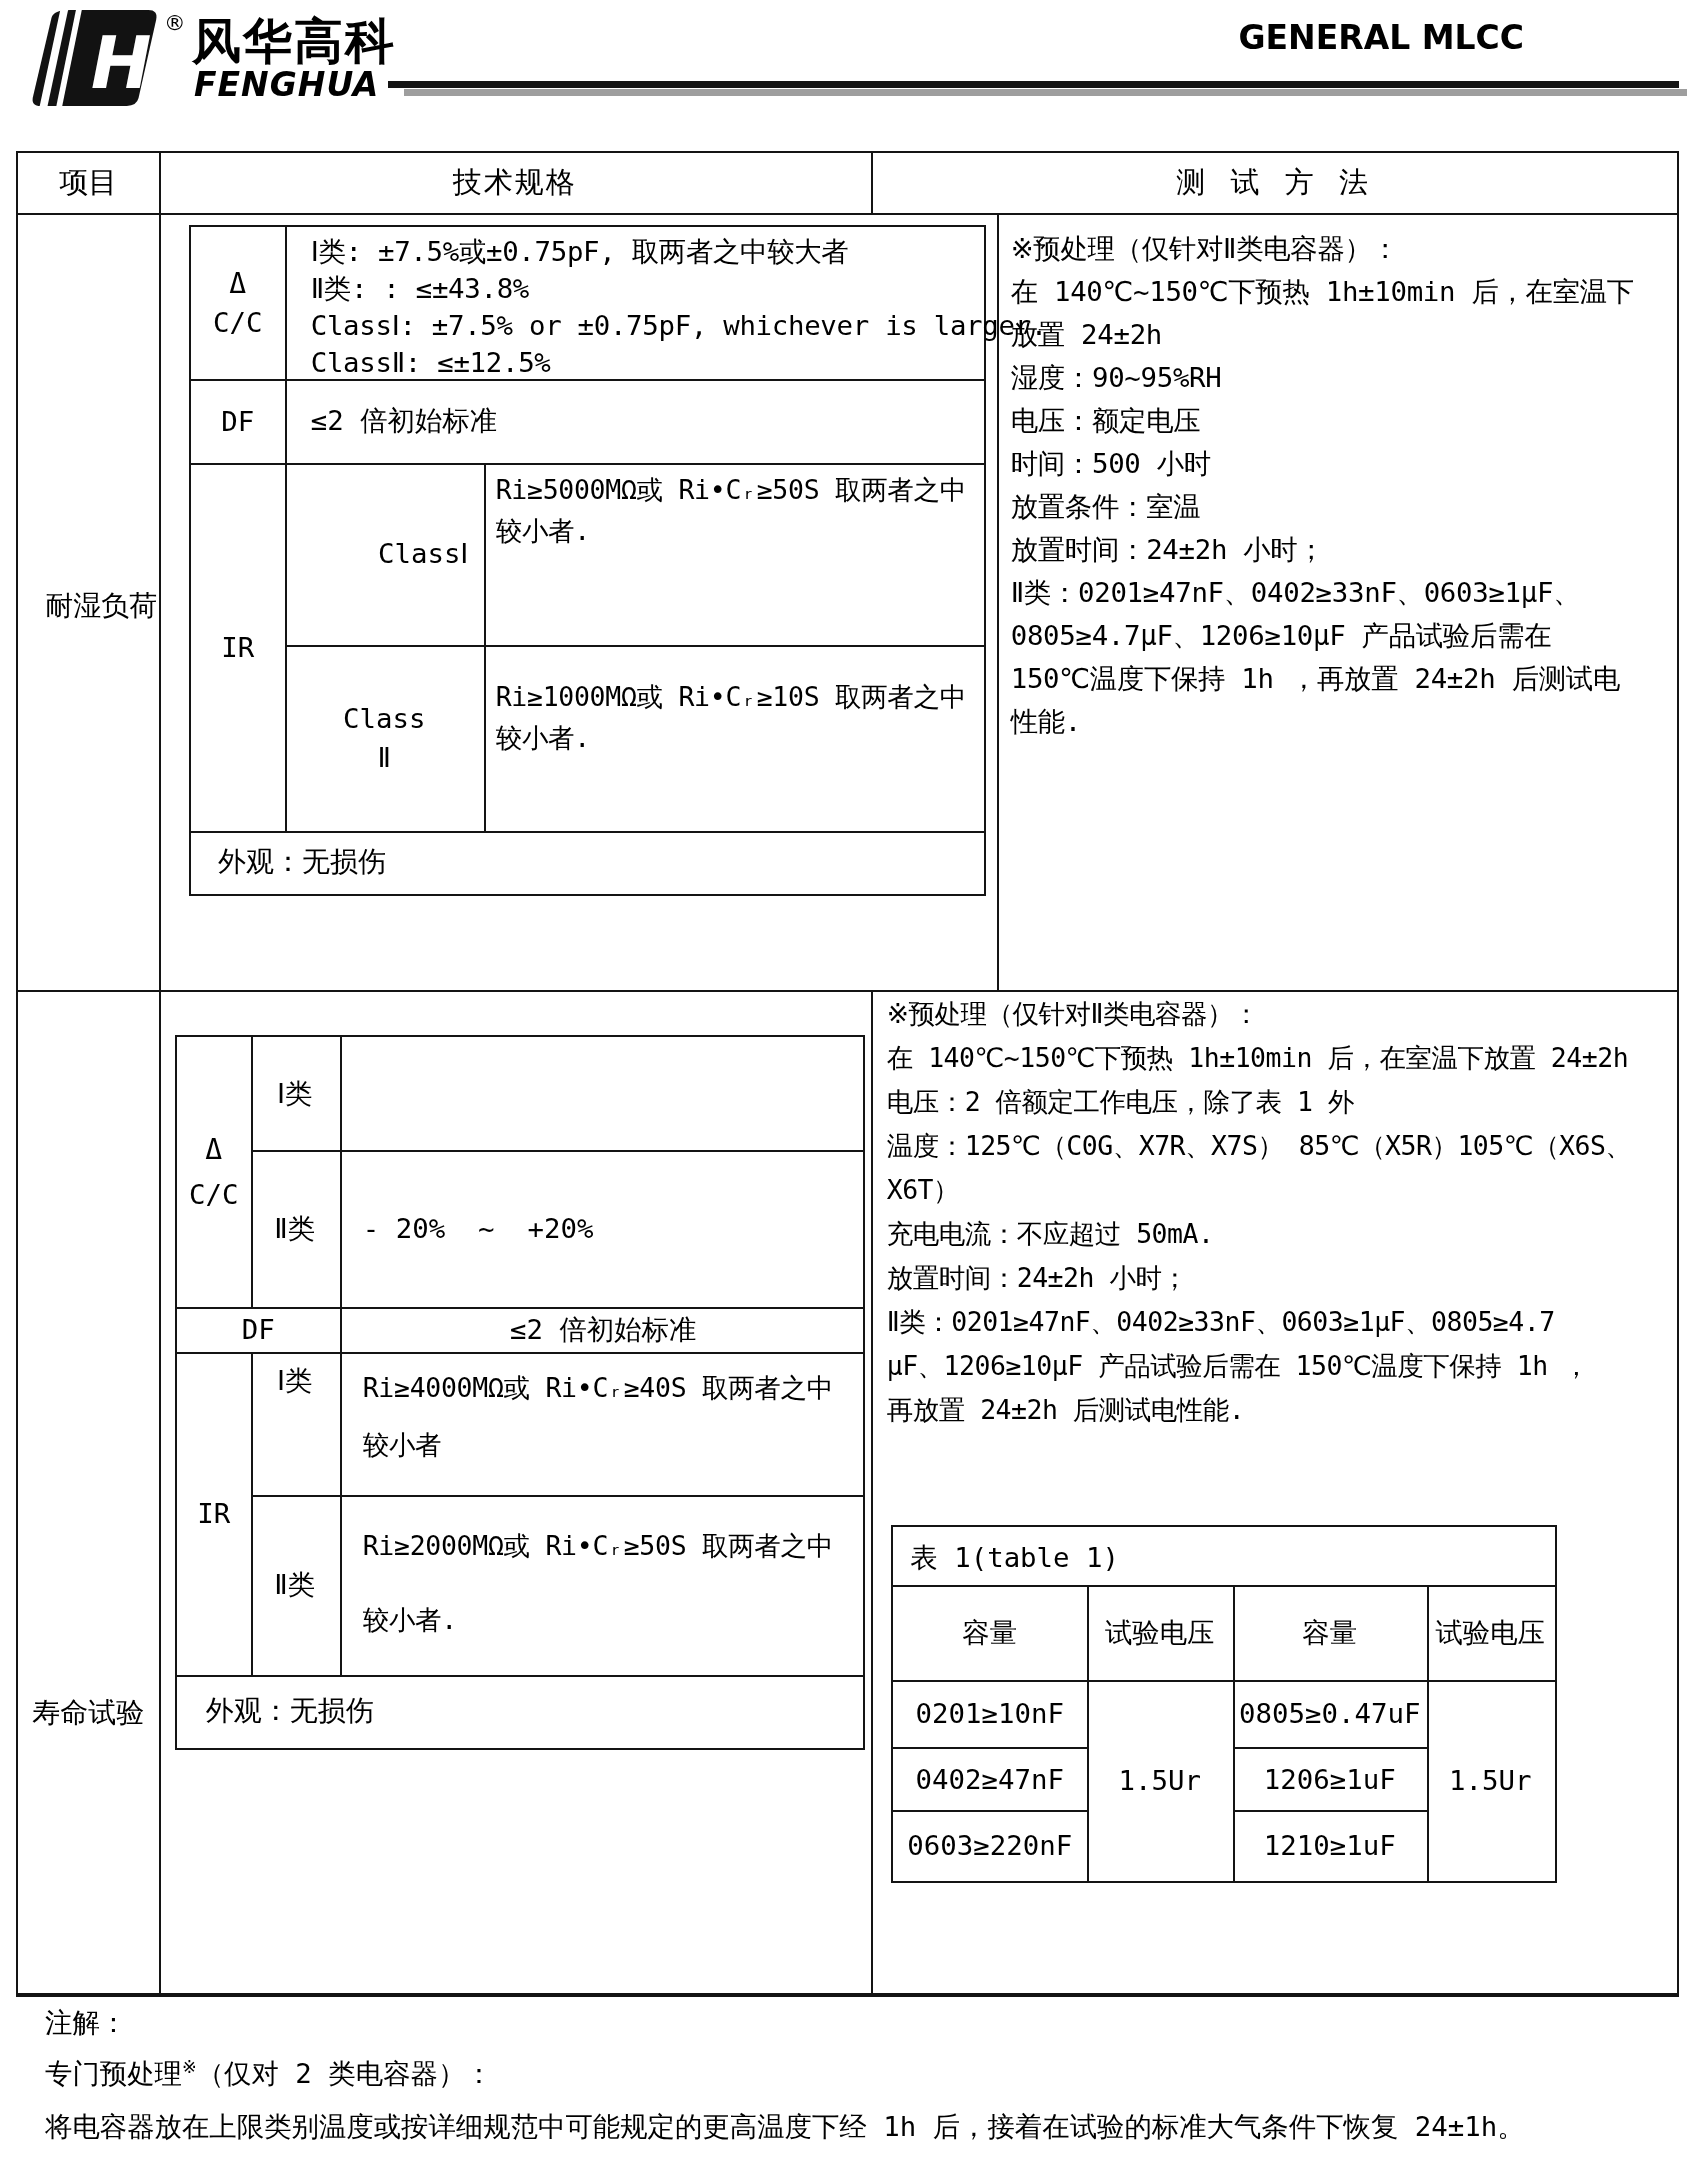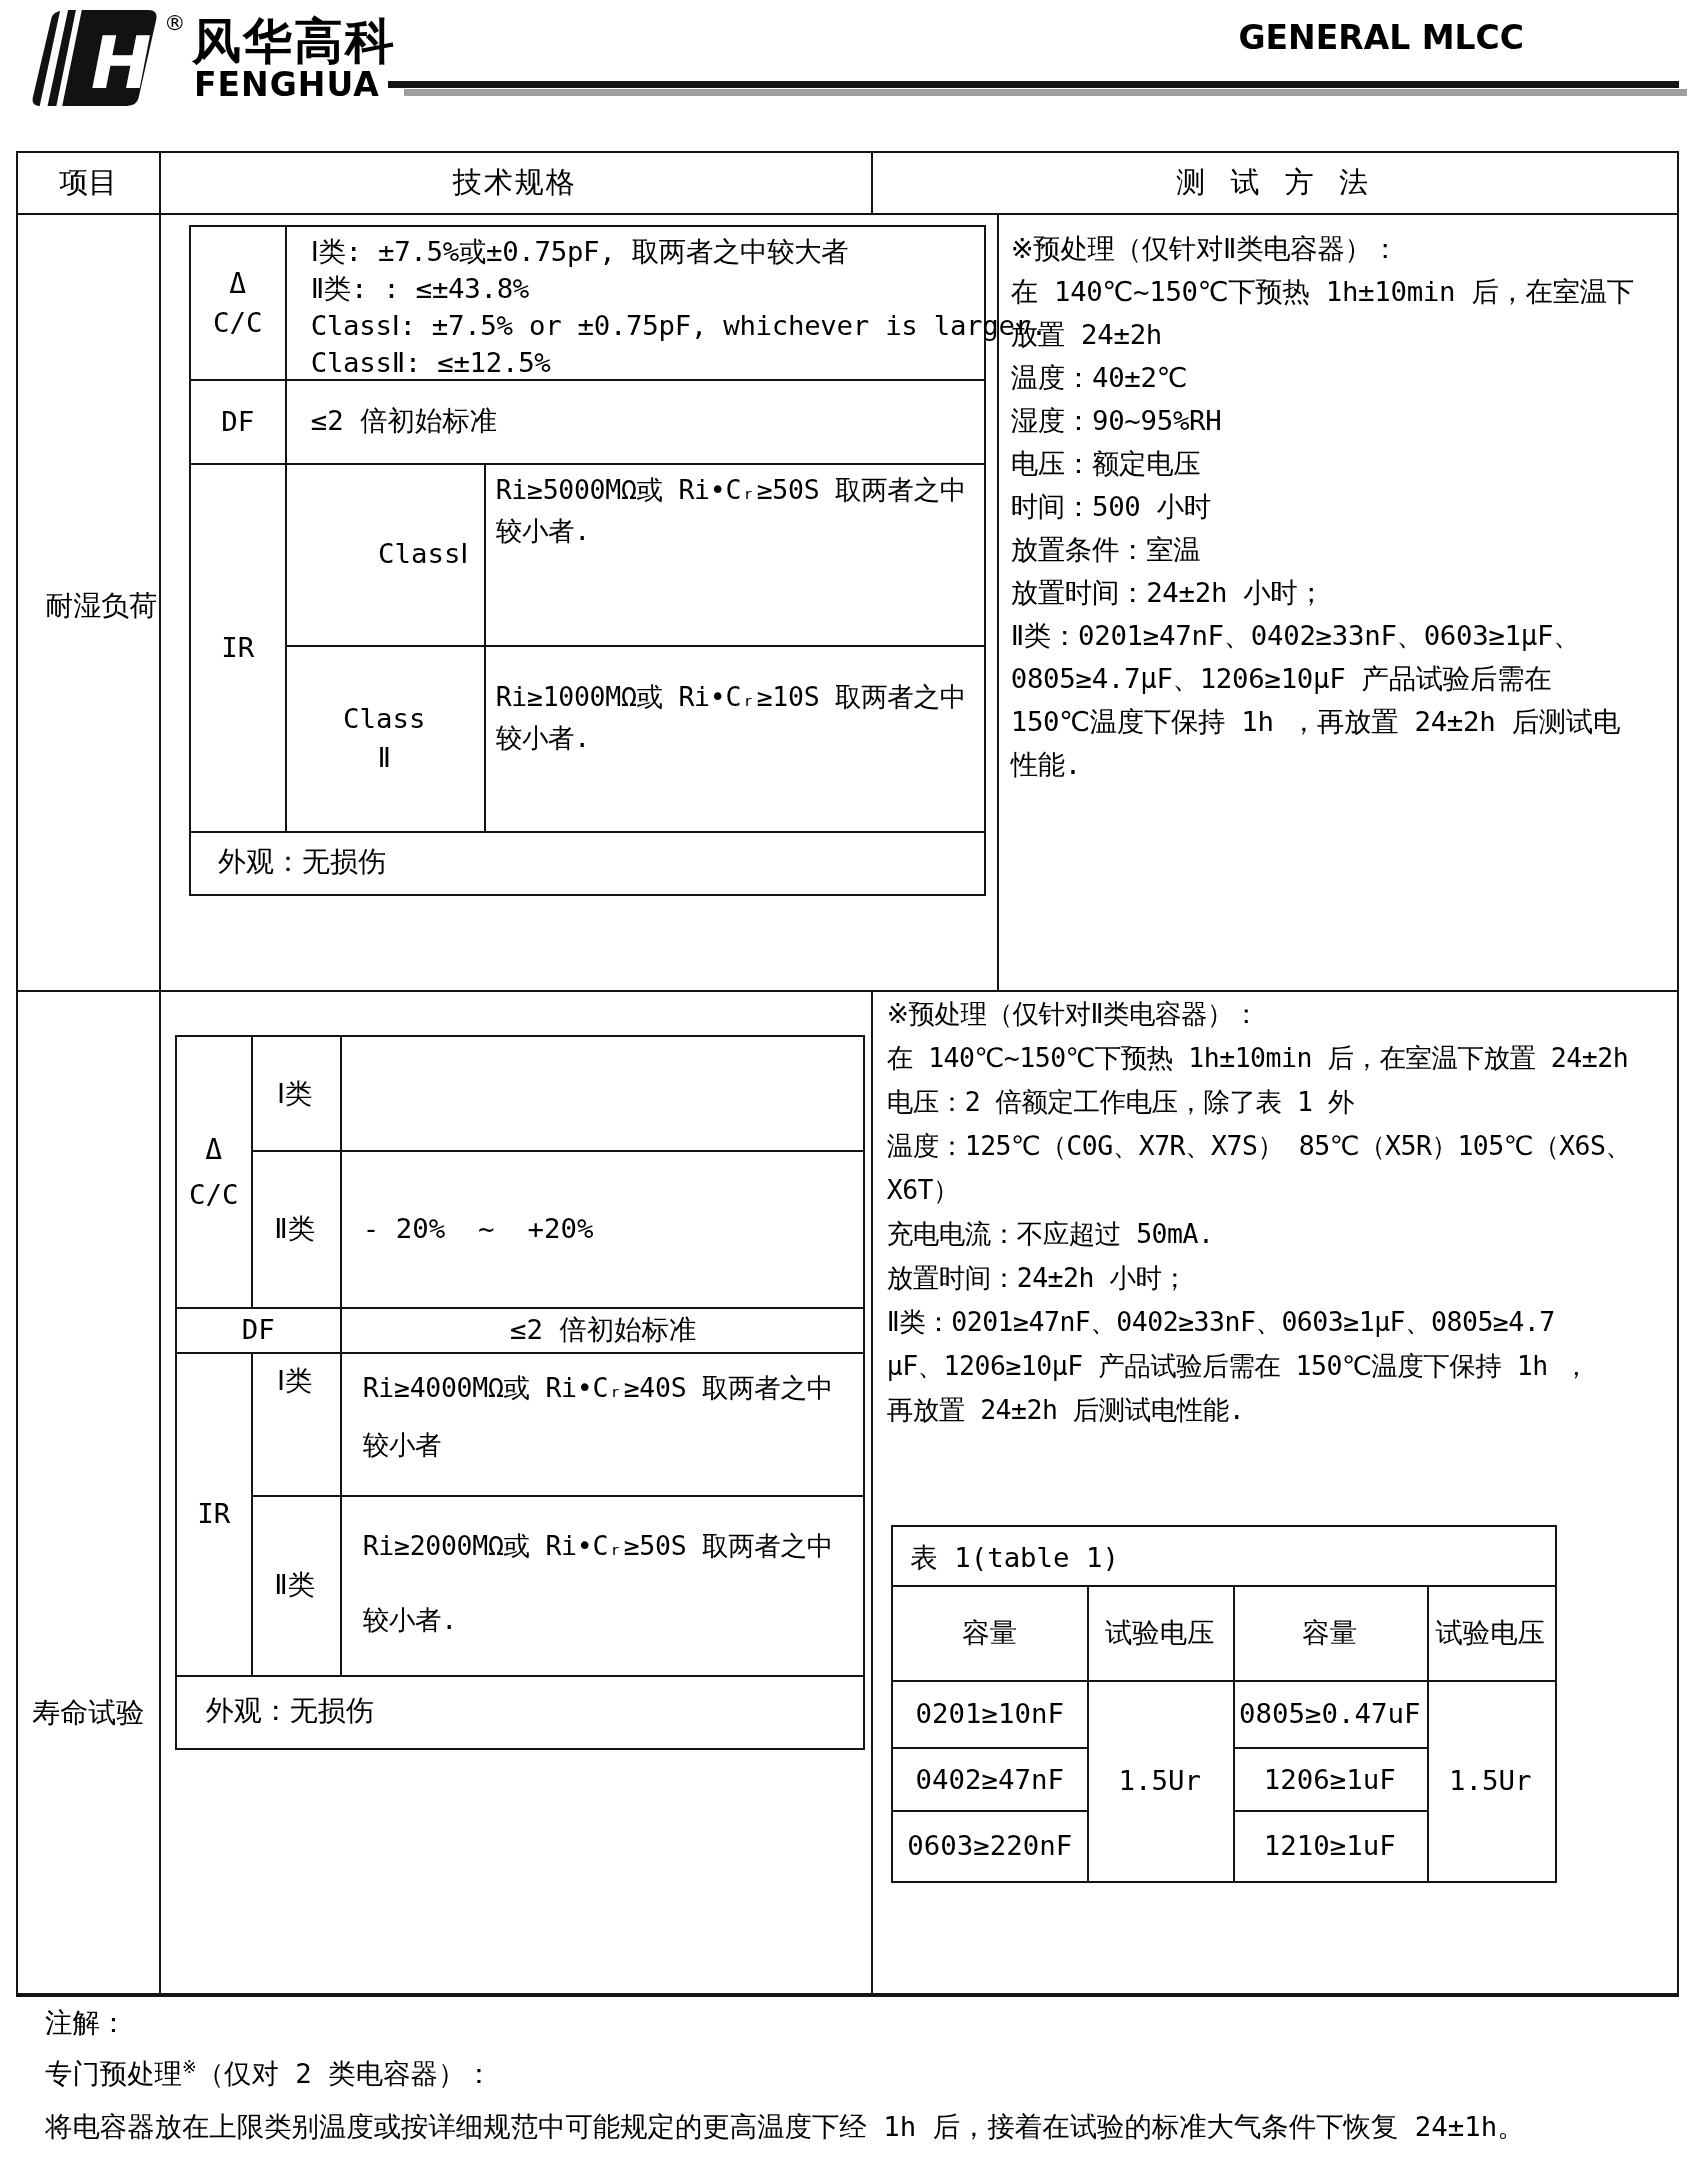--- a/index.html
+++ b/index.html
@@ -15,21 +15,21 @@
   .bigtable{position:absolute;left:15.7px;top:151px;width:1663px;height:1846px;
             border:2px solid #141414;border-bottom-width:4.9px;box-sizing:border-box;}
   .innertable{position:absolute;border:2px solid #141414;box-sizing:border-box;background:#fff;}
   .t1{position:absolute;border:2px solid #141414;box-sizing:border-box;}
   .hdr{font-size:29px;}
   .tline{white-space:pre;}
   .m1 .tline{line-height:43px;font-size:27.4px;letter-spacing:-0.3px;}
   .m2 .tline{line-height:44px;font-size:26.5px;letter-spacing:-0.5px;}
   .dcc1 .tline{line-height:37px;font-size:27.4px;letter-spacing:-0.3px;}
   .brand-cn{font-size:49px;font-weight:bold;letter-spacing:2px;line-height:51px;font-family:"DejaVu Sans",sans-serif;}
-  .brand-en{font-size:33px;font-weight:800;letter-spacing:1px;font-family:"DejaVu Sans",sans-serif;}
+  .brand-en{font-size:33px;font-weight:800;letter-spacing:1px;font-family:"DejaVu Sans",sans-serif;font-style:italic;}
   .doctitle{font-size:33px;font-weight:800;text-align:right;font-family:"DejaVu Sans",sans-serif;}
   .fs28{font-size:27.4px;} .fs29{font-size:28px;} .fs27{font-size:26.5px;}
   .wrapcell{letter-spacing:-0.3px;line-height:41px;}
 </style>
 </head>
 <body>
 
 <div class="page">
 
   <svg class="abs" style="left:27.4px;top:7.8px;" width="137" height="100" viewBox="0 0 140 102">
@@ -92,21 +92,20 @@
       </div>
       <div class="abs fs27 wrapcell" style="left:305px;top:449px;width:482px;">Ri≥1000MΩ或 Ri•Cᵣ≥10S 取两者之中较小者.</div>
 
       <div class="abs lft fs29" style="left:27.4px;top:604px;width:686px;height:62px;">外观：无损伤</div>
     </div>
 
     <div class="abs m1" style="left:993px;top:74px;width:674px;">
         <div class="tline">※预处理（仅针对Ⅱ类电容器）：</div>
         <div class="tline">在 140℃~150℃下预热 1h±10min 后，在室温下</div>
         <div class="tline">放置 24±2h</div>
-        <div class="tline">温度：40±2℃</div>
         <div class="tline">湿度：90~95%RH</div>
         <div class="tline">电压：额定电压</div>
         <div class="tline">时间：500 小时</div>
         <div class="tline">放置条件：室温</div>
         <div class="tline">放置时间：24±2h 小时；</div>
         <div class="tline">Ⅱ类：0201≥47nF、0402≥33nF、0603≥1μF、</div>
         <div class="tline">0805≥4.7μF、1206≥10μF 产品试验后需在</div>
         <div class="tline">150℃温度下保持 1h ，再放置 24±2h 后测试电</div>
         <div class="tline">性能.</div>
       </div>

